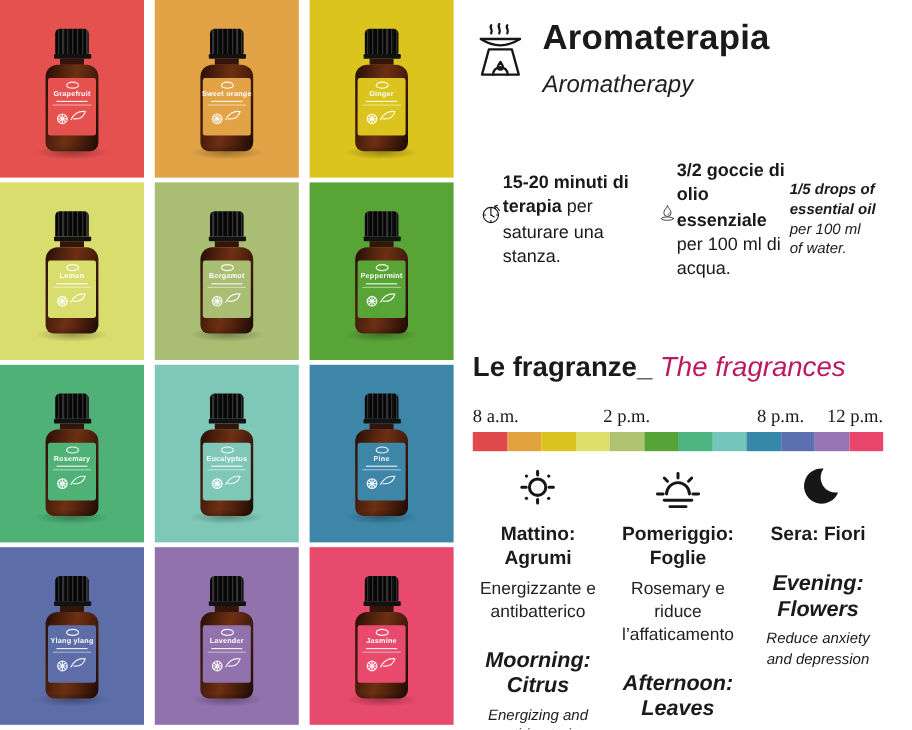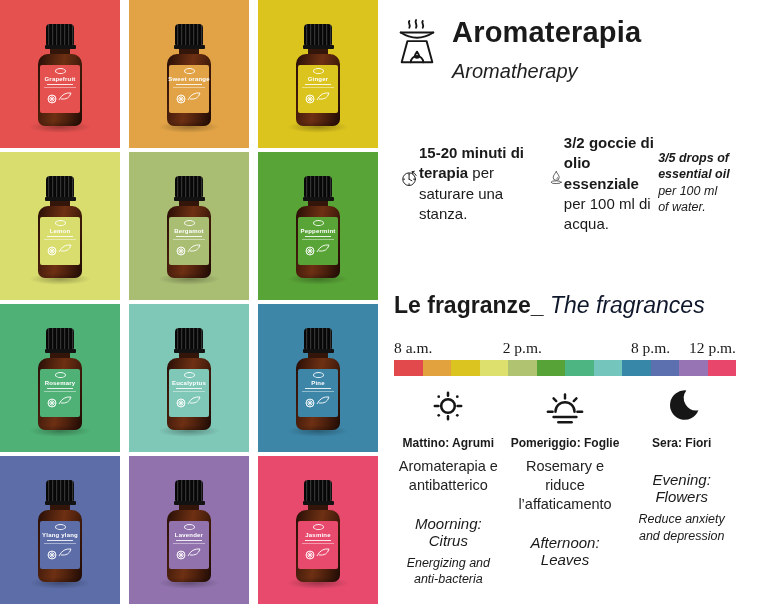--- a/index.html
+++ b/index.html
@@ -37,38 +37,38 @@
   .title-en { font-size:20px; font-style:italic; margin-top:11px; color:#1f1f1f; }
 
   .tips { display:flex; margin-top:38px; }
   .tip { flex:1; display:flex; flex-direction:row; align-items:center; text-align:left; padding:0 6px; }
   .tip-it { margin-top:12px; font-size:15px; line-height:1.35; max-width:178px; }
   .tip-en { margin-top:10px; font-size:12.5px; font-style:italic; line-height:1.3; max-width:172px; }
   .b { font-weight:700; }
 
   .frag-heading { margin-top:58px; font-size:23px; }
   .h-it { font-weight:700; }
-  .h-en { font-style:italic; font-weight:400; color:#0f172a; }
+  .h-en { font-style:italic; font-weight:400; color:#be185d; }
 
   .timeline { margin-top:20px; }
   .tl-labels { position:relative; height:21px; font-size:15.5px; }
   .tl-labels span { position:absolute; bottom:3px; white-space:nowrap;font-family:Liberation Serif, serif; }
   .tl-0 { left:0; }
   .tl-1 { left:37.5%; transform:translateX(-50%); }
   .tl-2 { left:75%; transform:translateX(-50%);margin-top:40px; }
   .tl-3 { right:0; }
   .bar { display:flex; height:16px; width:100%; }
   .seg { flex:1; }
 
   .periods { display:flex; gap:8px; margin-top:10px; }
   .period { flex:1; display:flex; flex-direction:column; align-items:center; text-align:center; }
   .p-icon { height:40px; display:flex; align-items:center; justify-content:center; }
-  .p-title { margin-top:10px; font-size:12px; font-weight:700; line-height:1.25; }
+  .p-title { margin-top:10px; font-size:16px; font-weight:700; line-height:1.25; }
   .p-desc { margin-top:6px; font-size:14.5px; line-height:1.3; color:#222; max-width:120px; }
-  .p-title-en { margin-top:20px; font-size:15px; font-weight:400; font-style:italic; }
+  .p-title-en { margin-top:20px; font-size:18px; font-weight:700; font-style:italic; }
   .p-desc-en { margin-top:6px; font-size:12.5px; font-style:italic; line-height:1.3; max-width:128px; }
 </style>
 </head>
 <body>
 
 <div class="page">
 
   <div class="grid">
       <div class="tile" style="background: rgb(228, 81, 79);">
     <div class="bottle">
@@ -355,21 +355,21 @@
         </svg>
         <div class="tip-it"><span class="b">15-20 minuti di terapia</span><span> per saturare una stanza.</span></div>
       </div>
       <div class="tip">
         <svg width="52" height="52" viewBox="0 0 48 48" fill="none" stroke="#161616" stroke-width="2.2" stroke-linecap="round">
           <ellipse cx="24" cy="38" rx="17" ry="4.6"></ellipse>
           <path d="M24 3 C21 9 14 15 14 22 A10 10 0 0 0 34 22 C34 15 27 9 24 3 Z" fill="#ffffff"></path>
           <path d="M29.5 22 a5.5 5.5 0 0 1 -4.5 5.4" stroke-width="1.6"></path>
         </svg>
         <div class="tip-it"><span class="b">3/2 goccie di olio essenziale</span><span> per 100 ml di acqua.</span></div>
-        <div class="tip-en"><span class="b">3/5 drops of essential oil</span><span> per 100 ml of water.</span></div>
+        <div class="tip-en"><span class="b">1/5 drops of essential oil</span><span> per 100 ml of water.</span></div>
       </div>
     </div>
 
     <div class="frag-heading">
       <span class="h-it">Le fragranze_</span><span class="h-en"> The fragrances</span>
     </div>
 
     <div class="timeline">
       <div class="tl-labels">
         <span class="tl-0">8 a.m.</span>
@@ -401,21 +401,21 @@
             <circle cx="22" cy="22" r="7.5"></circle>
             <path d="M7.5 22 h4 M32.5 22 h4"></path>
             <path d="M22 7.5 v3.2 M22 33.3 v3.2"></path>
             <circle cx="11.8" cy="11.8" r="1.5" fill="#161616" stroke="none"></circle>
             <circle cx="32.2" cy="11.8" r="1.5" fill="#161616" stroke="none"></circle>
             <circle cx="11.8" cy="32.2" r="1.5" fill="#161616" stroke="none"></circle>
             <circle cx="32.2" cy="32.2" r="1.5" fill="#161616" stroke="none"></circle>
           </svg>
         </div>
         <div class="p-title">Mattino: Agrumi</div>
-        <div class="p-desc">Aromaterapia e antibatterico</div>
+        <div class="p-desc">Energizzante e antibatterico</div>
         <div class="p-title-en">Moorning: Citrus</div>
         <div class="p-desc-en">Energizing and anti-bacteria</div>
       </div>
 
       <div class="period">
         <div class="p-icon">
           <svg width="44" height="40" viewBox="0 0 46 42" fill="none" stroke="#161616" stroke-width="2.6" stroke-linecap="round">
             <path d="M13 27 a10 10 0 0 1 20 0"></path>
             <path d="M23 9 v4"></path>
             <path d="M11 13 l2.8 2.8 M35 13 l-2.8 2.8"></path>

